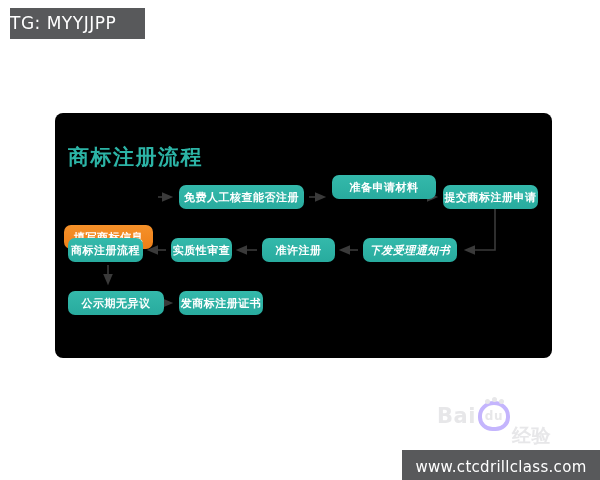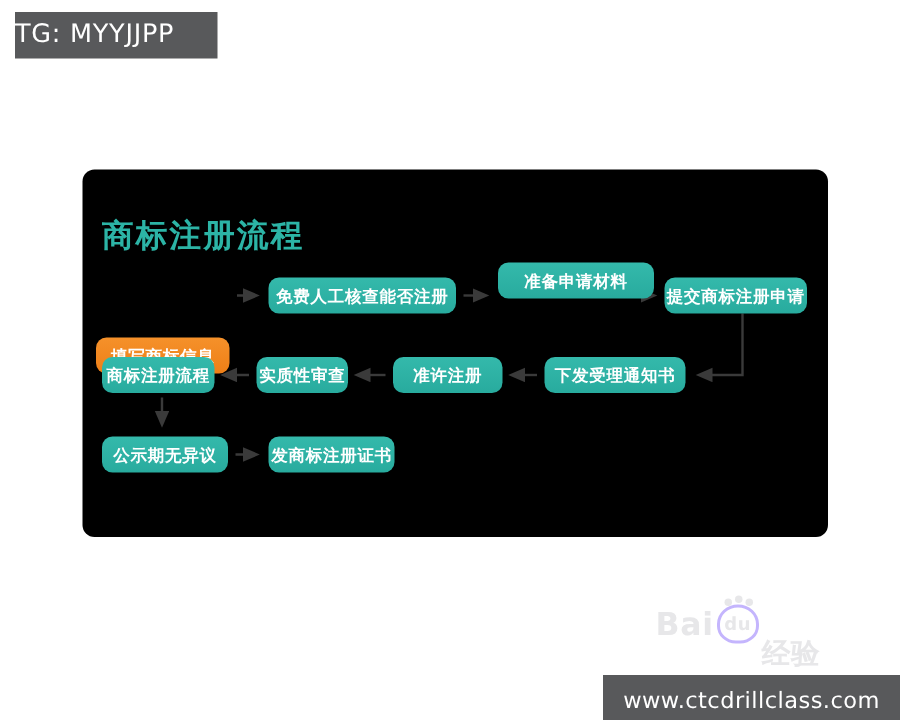--- a/index.html
+++ b/index.html
@@ -55,45 +55,45 @@
     box-sizing: border-box;
     white-space: nowrap;
   }
   .teal   { background: linear-gradient(#34b9ab, #28ab9e); }
   .orange { background: linear-gradient(#f5912a, #ee7f17); margin-top: 40px; }
 
   .n1  { left: 9px;   top: 72px;  width: 89px; }
   .n2  { left: 124px; top: 72px;  width: 125px; }
   .n3  { left: 277px; top: 62px;  width: 104px; }
   .n4  { left: 388px; top: 72px;  width: 95px; }
-  .n5  { left: 308px; top: 125px; width: 94px; }
+  .n5  { left: 308px; top: 125px; width: 94px; font-style: italic; }
   .n6  { left: 207px; top: 125px; width: 73px; }
   .n7  { left: 116px; top: 125px; width: 61px; }
   .n8  { left: 13px;  top: 125px; width: 75px; }
-  .n9  { left: 13px;  top: 178px; width: 84px; }
+  .n9  { left: 13px;  top: 178px; width: 96px; }
   .n10 { left: 124px; top: 178px; width: 84px; }
 
   
   .watermark {
     position: absolute; left: 437px; top: 382px;
     width: 130px;
     user-select: none;
     text-align: right;
   }
   .wm-line1 {
     display: flex; align-items: center; gap: 2px;
     color: #e7e7e9;
     font-weight: 700;
     font-size: 21px;
     letter-spacing: 0.5px;
   }
   .wm-du {
     display: inline-flex; align-items: center; justify-content: center;
     width: 24px; height: 22px;
-    border: 2px solid #c4b5fd;
+    border: 4px solid #c4b5fd;
     border-radius: 50% 50% 45% 45%;
     font-size: 12px;
     color: #e7e7e9;
     position: relative;
   }
   .wm-du::before {
     content: "";
     position: absolute; top: -6px; left: 3px;
     width: 5px; height: 5px; border-radius: 50%;
     background: #e7e7e9;

